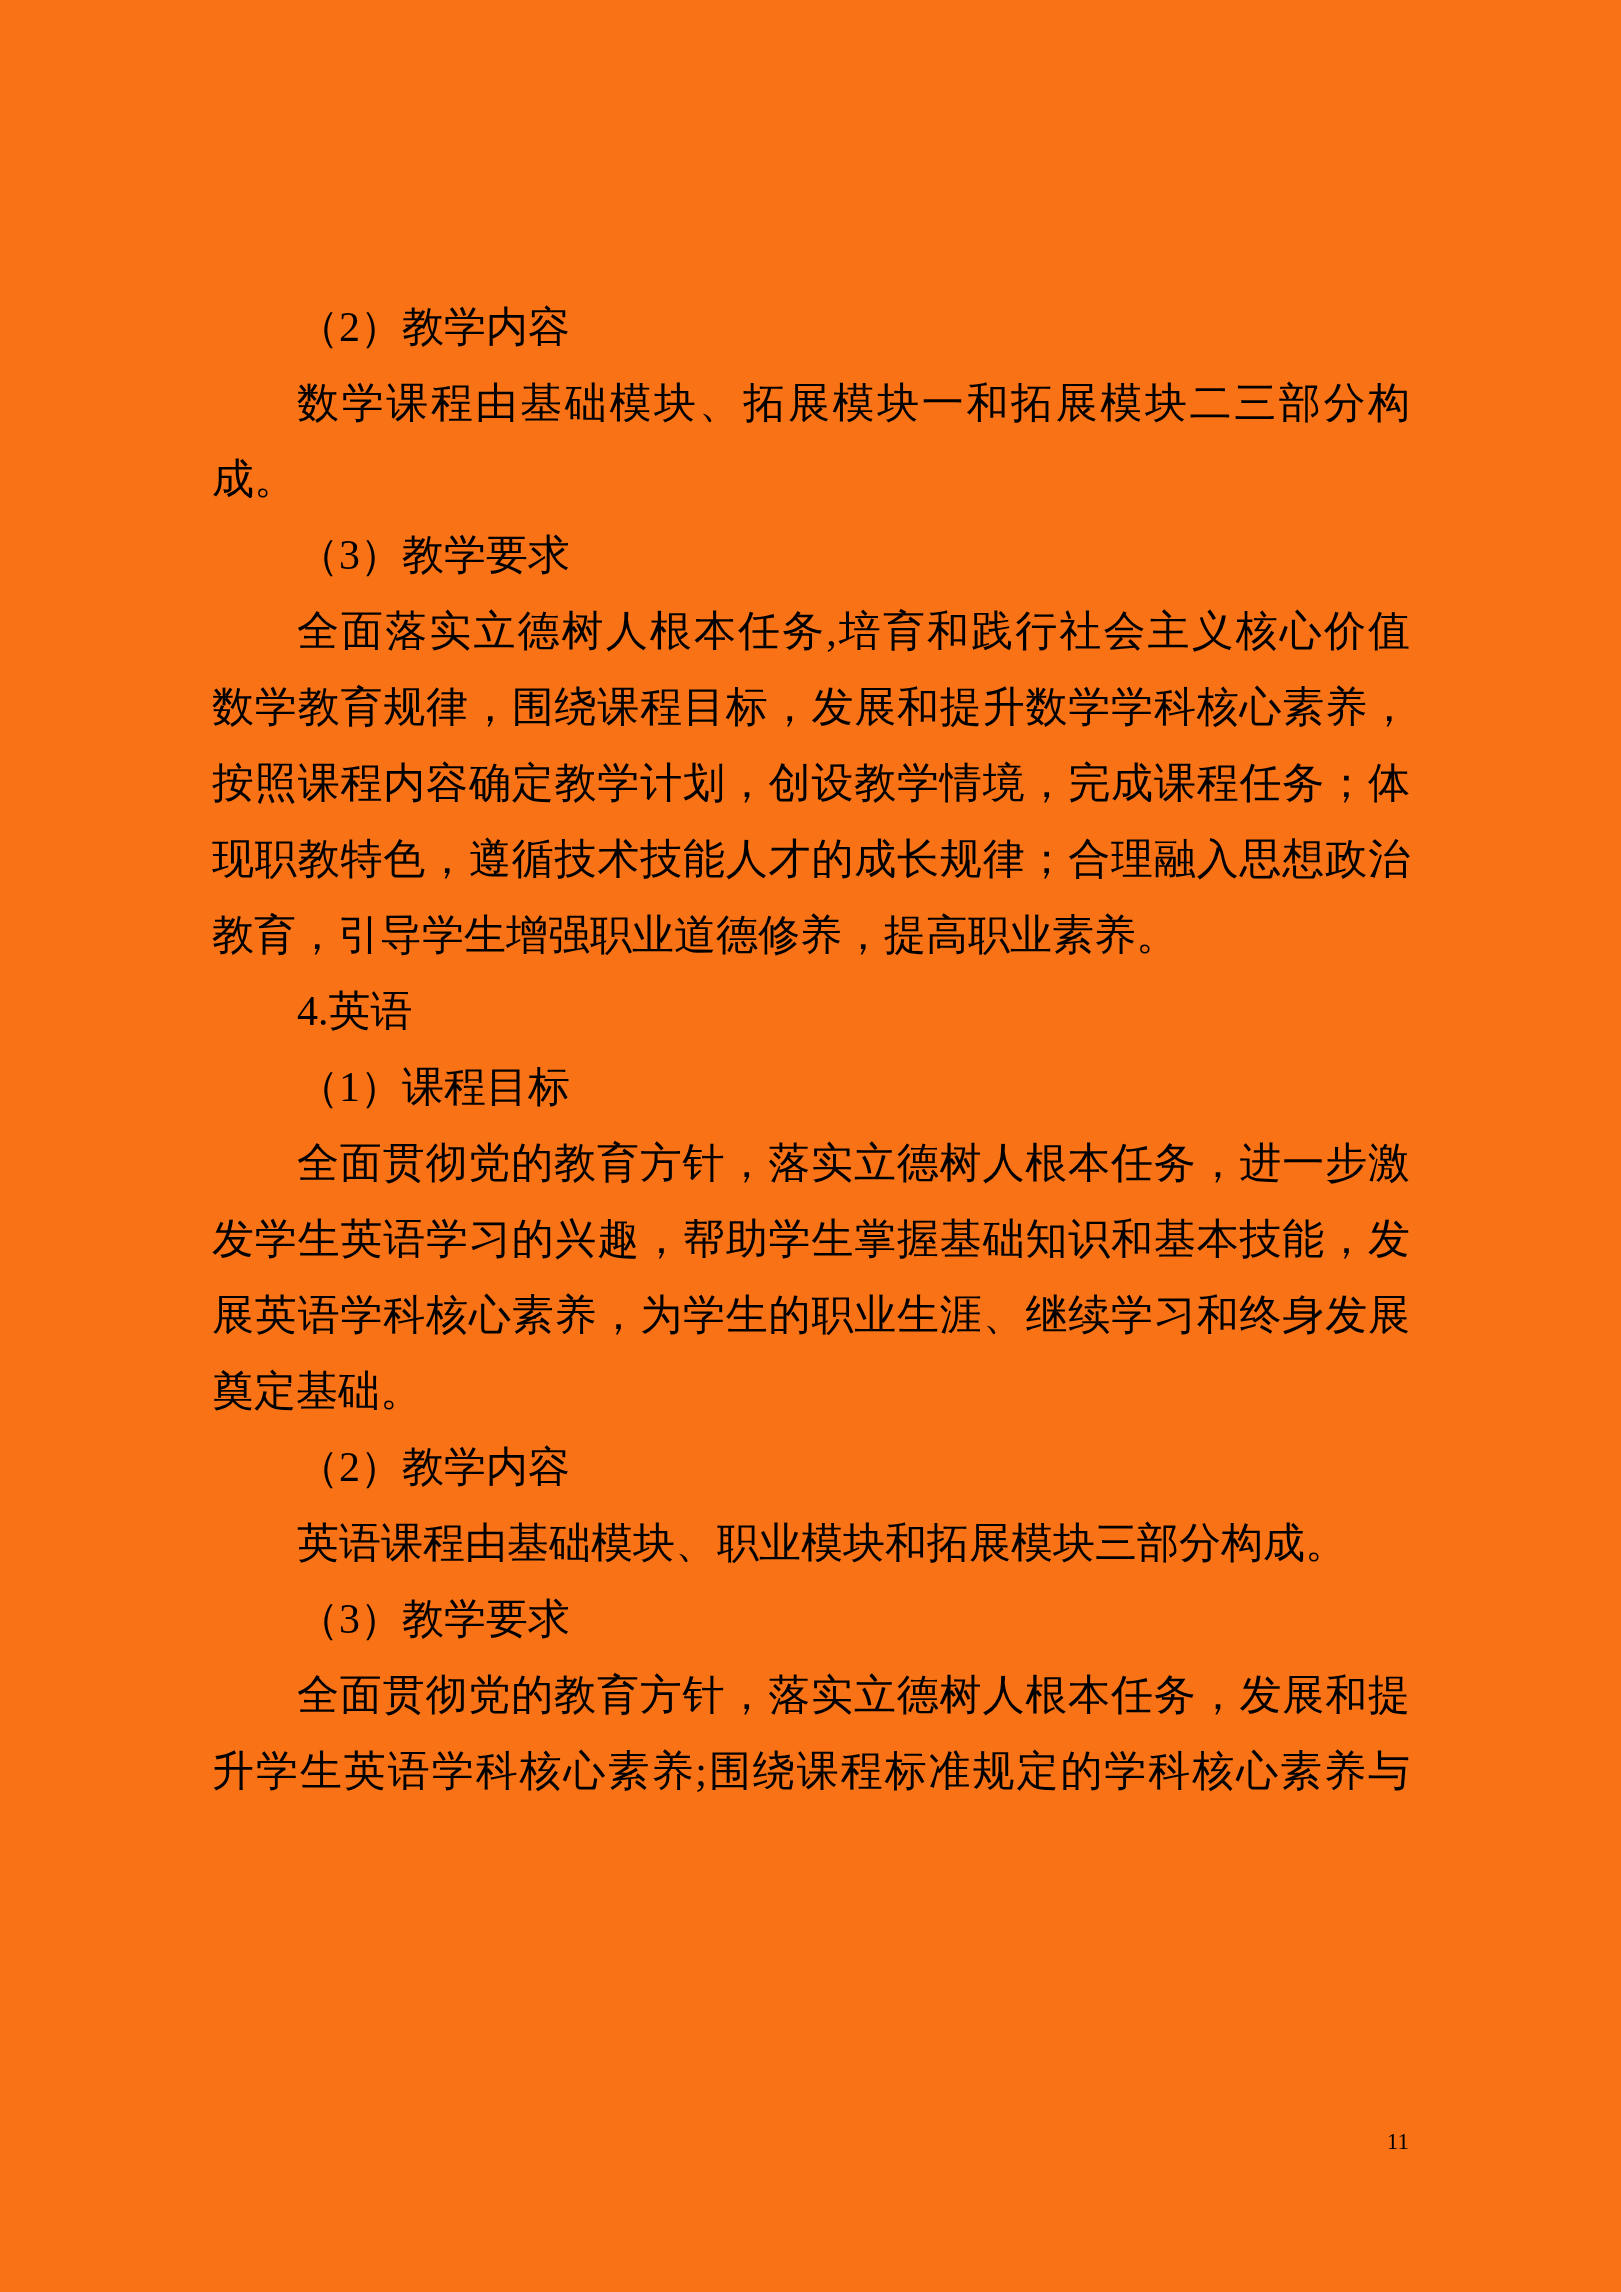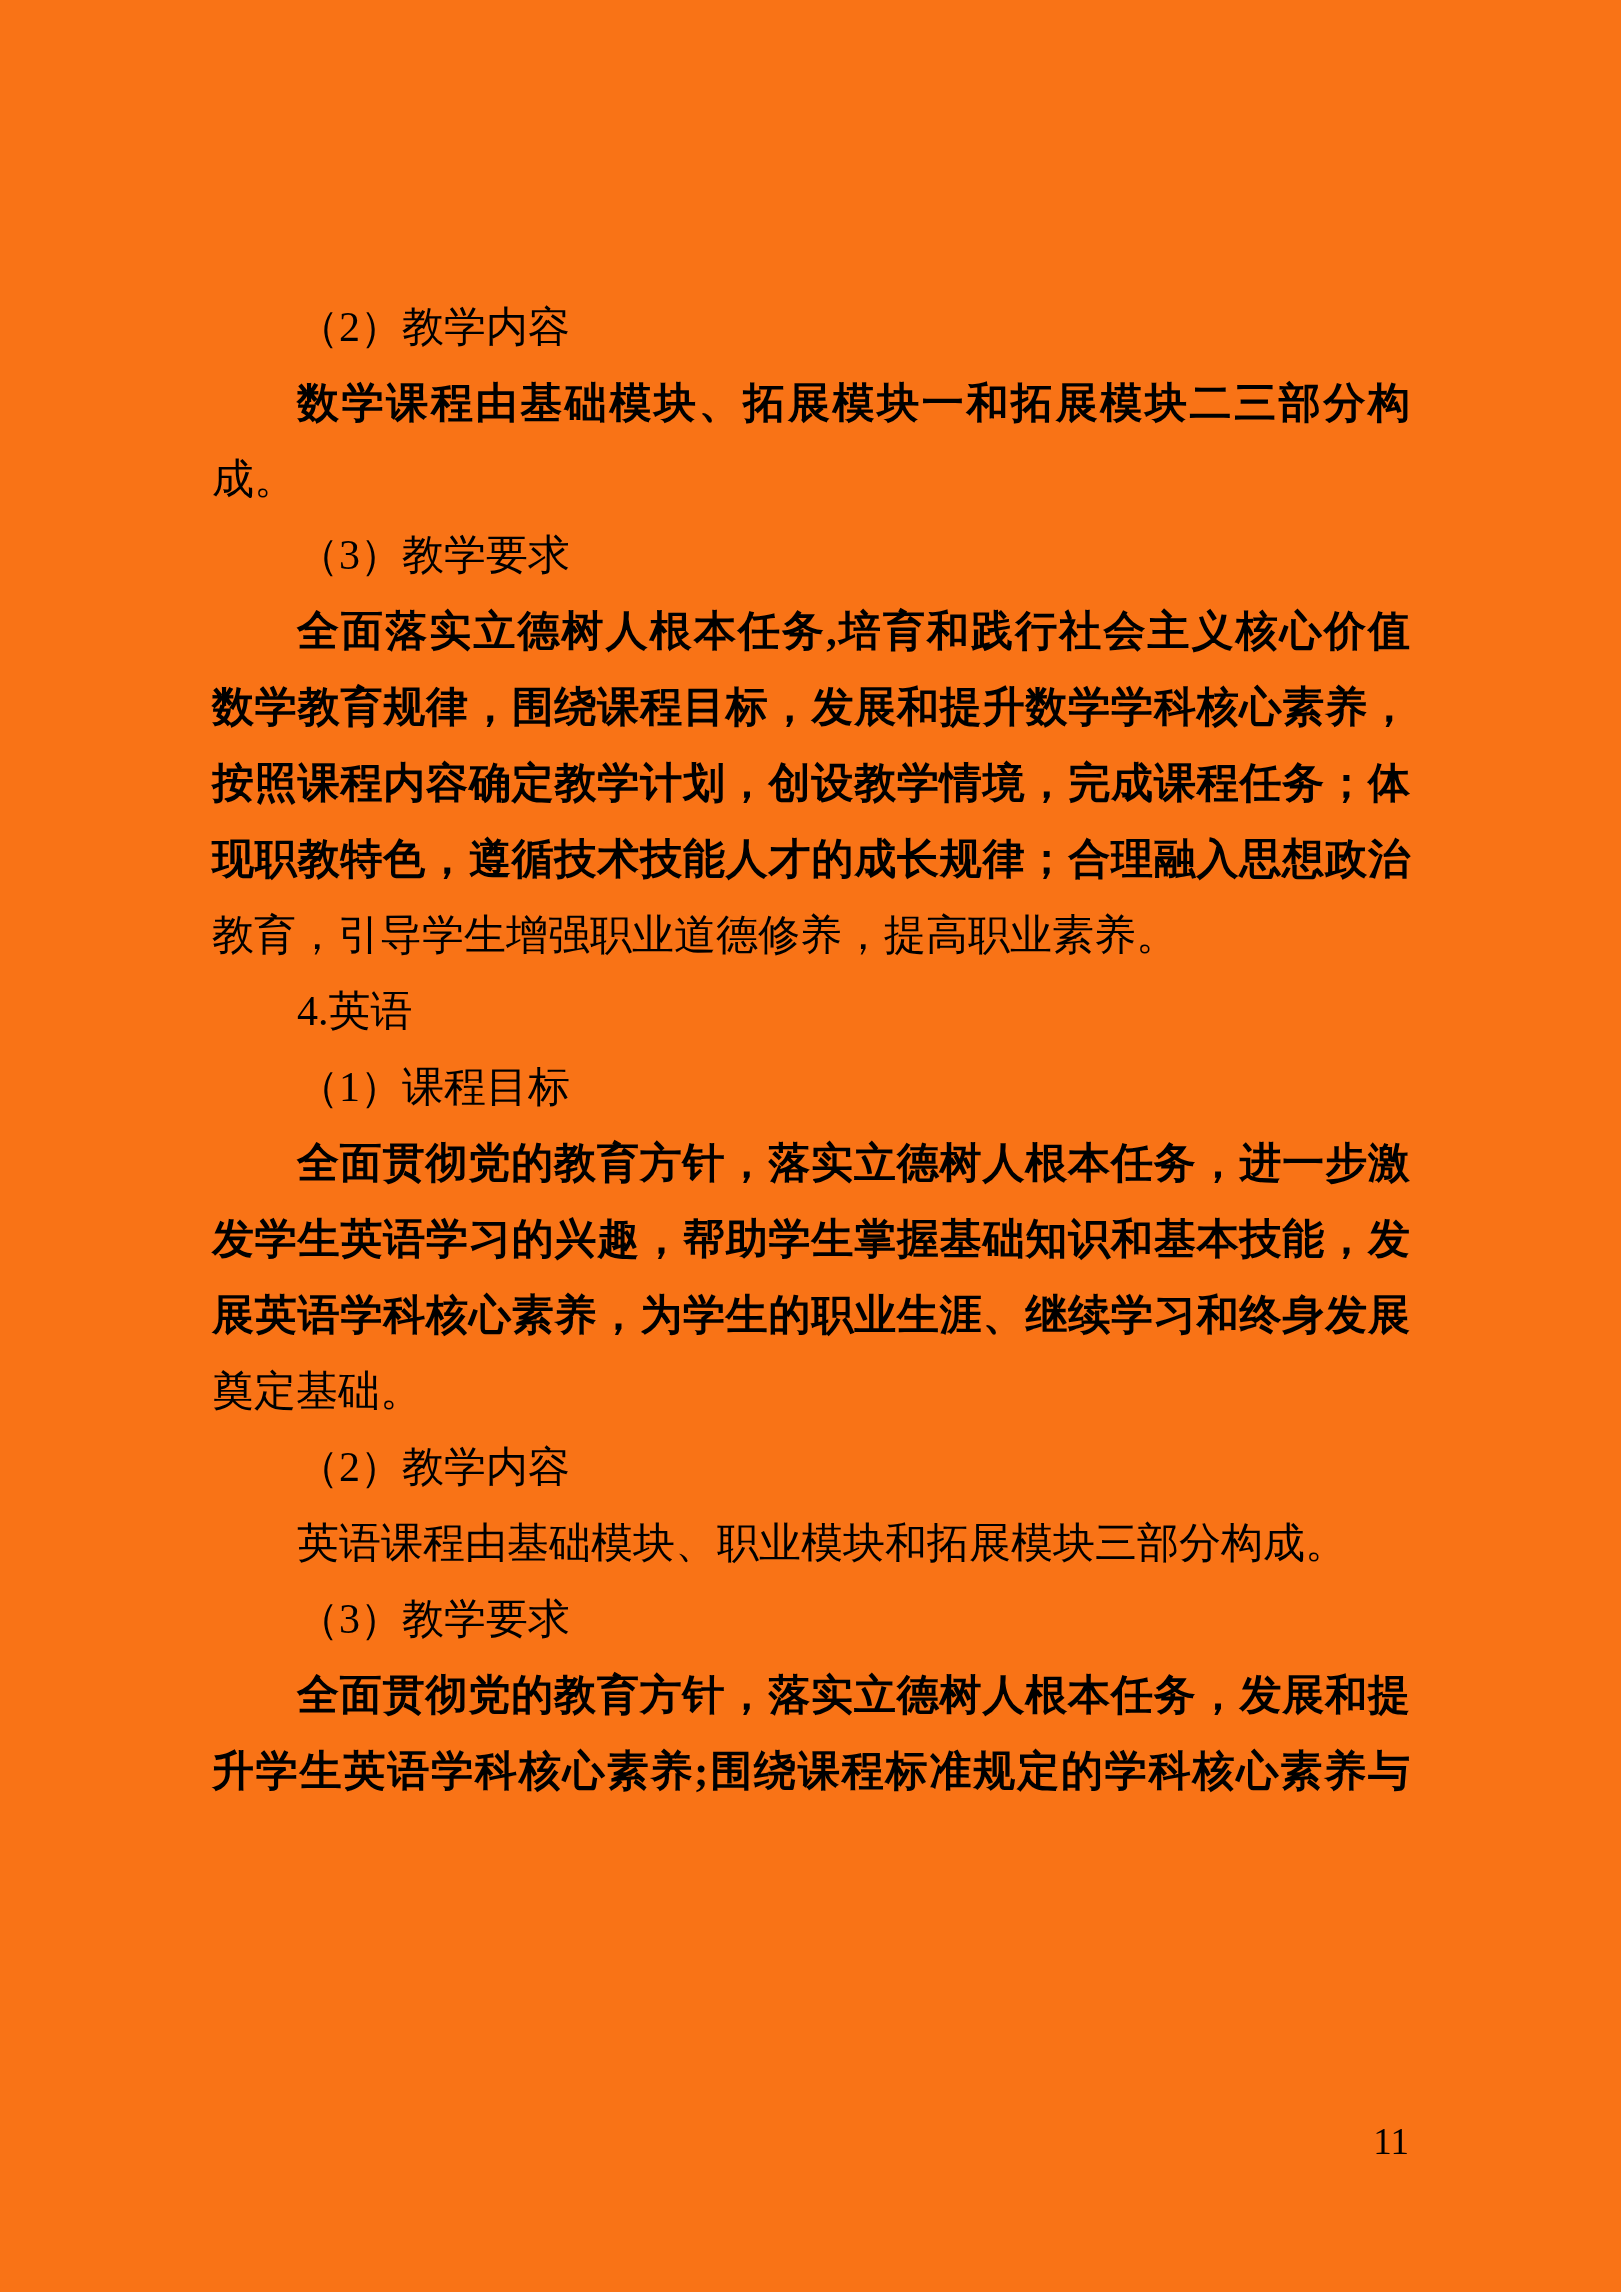--- a/index.html
+++ b/index.html
@@ -27,33 +27,32 @@
     line-height: 76px;
     height: 76px;
     white-space: normal;
     text-align: left;
     color: #000000;
   }
   .line.justify {
     text-align: justify;
     text-align-last: justify;
     text-justify: inter-character;
-    font-weight: bold;
   }
   .line.indent {
     text-indent: 85px;
   }
   .line.bold {
     font-weight: normal;
   }
   .page-number {
     position: absolute;
     right: 212px;
     top: 2125px;
-    font-size: 37px;
+    font-size: 23px;
     line-height: 33px;
     color: #000000;
     font-family: "Liberation Serif", "DejaVu Serif", serif;
   }
 </style>
 </head>
 <body>
 
 <div class="page">
   <div class="content">

